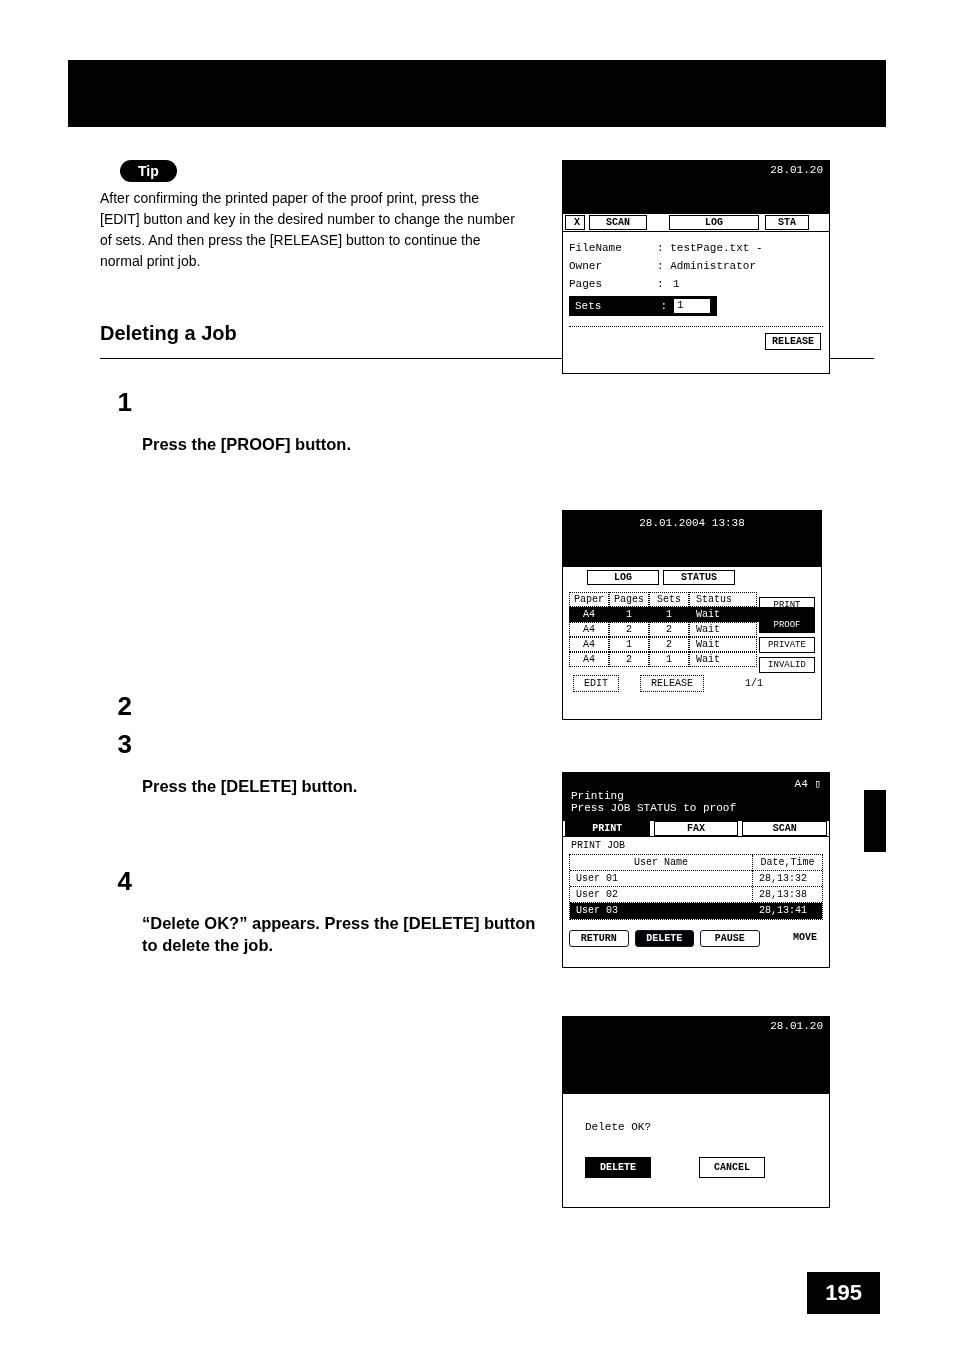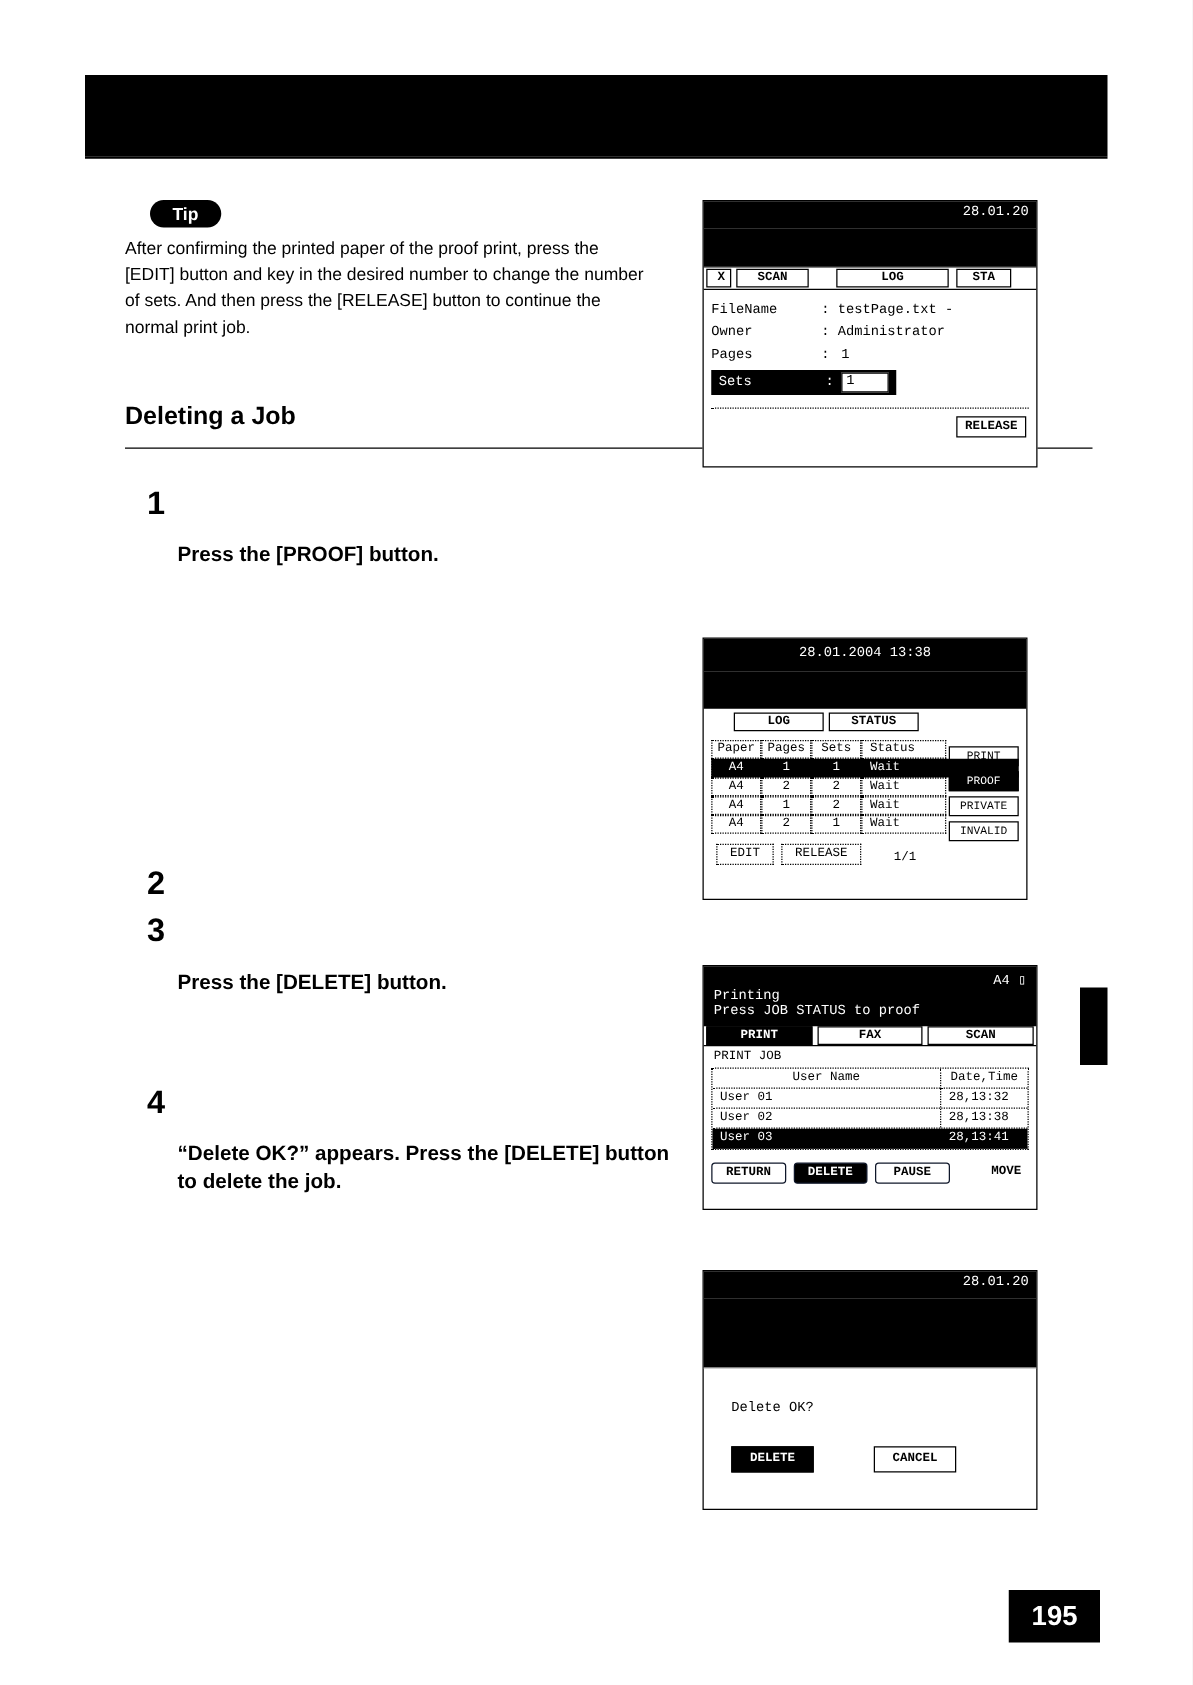--- a/index.html
+++ b/index.html
@@ -42,21 +42,21 @@
   .fig2-tabs { display: flex; padding: 2px 60px 2px 22px; }
   .fig2-tbl { margin: 4px 6px; }
   .th-row { display: flex; }
   .th, .td { border: 1px dotted #000; font-size: 10px; text-align: center; padding: 1px 3px; }
   .c-paper { width: 40px; } .c-pages { width: 40px; } .c-sets { width: 40px; } .c-status { width: 68px; text-align: left; padding-left: 6px; }
   .tr-dark { background: #000; color: #fff; display: flex; }
   .tr { display: flex; }
   .side-btns { position: absolute; right: 6px; top: 86px; display: flex; flex-direction: column; gap: 4px; }
   .sbtn { border: 1px solid #000; font-size: 9px; padding: 2px 4px; width: 56px; text-align: center; }
   .sbtn-sel { background: #000; color: #fff; }
-  .fig2-bot { display: flex; gap: 6px; padding: 4px 10px; align-items: flex-end; }
+  .fig2-bot { display: flex; gap: 21px; padding: 4px 10px; align-items: center; }
   .bottombtn { border: 1px dotted #000; font-size: 10px; padding: 2px 10px; }
   .page-ind { margin-left: 20px; font-size: 10px; }
 
   .fig3 { top: 772px; left: 562px; width: 268px; height: 196px; }
   .fig3-top { background: #000; color: #fff; padding: 4px 8px; font-size: 11px; height: 48px; }
   .fig3-a4 { text-align: right; }
   .fig3-tabs { display: flex; border-bottom: 1px solid #000; }
   .pftab { border: 1px solid #000; font-size: 10px; font-weight: bold; padding: 1px 0; flex: 1; text-align: center; margin: 0 2px; }
   .pftab-sel { background: #000; color: #fff; }
   .fig3-sub { font-size: 10px; padding: 3px 8px; }

